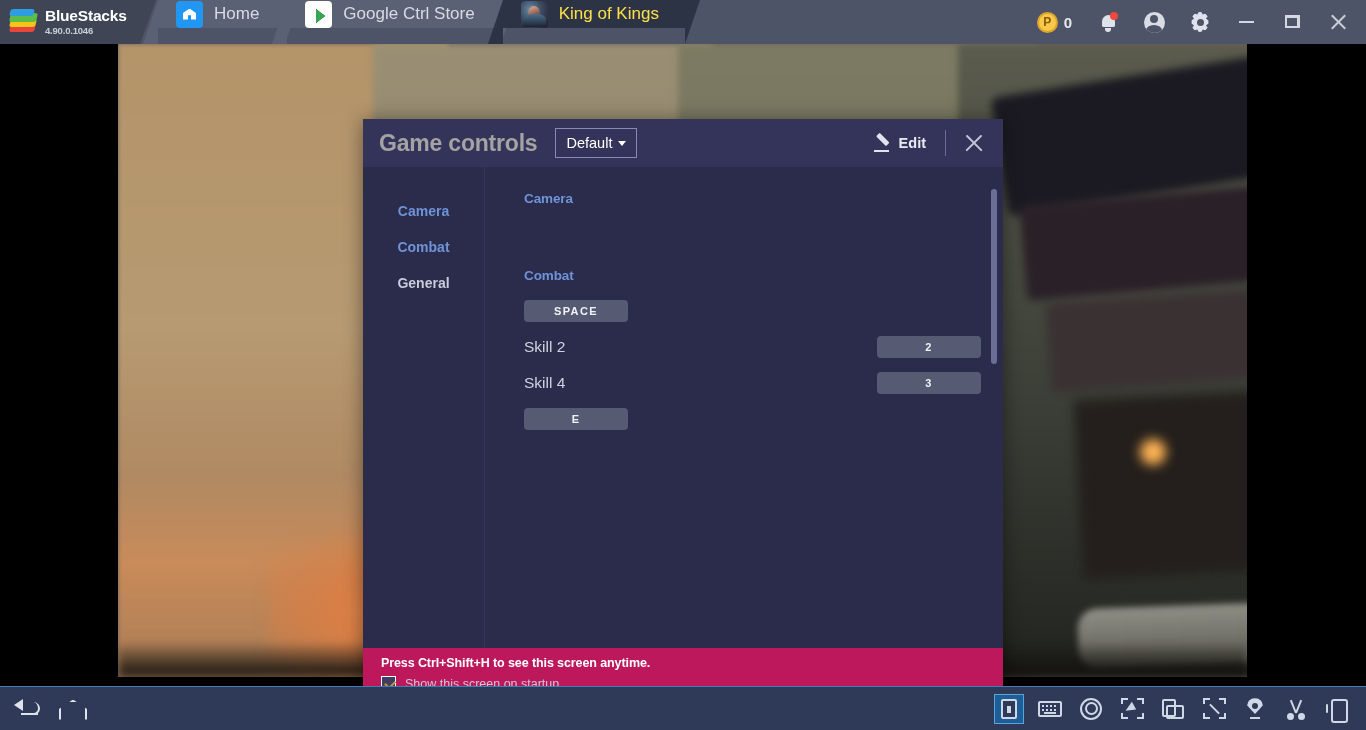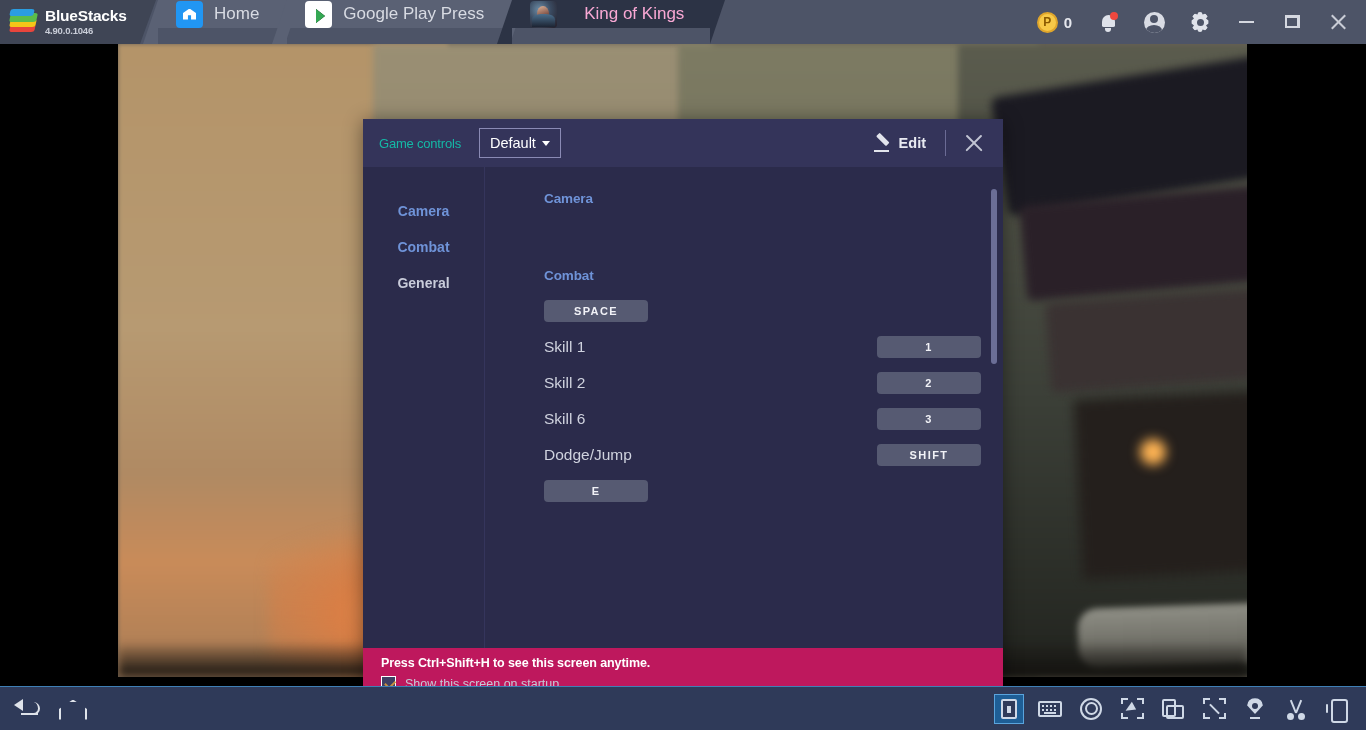--- a/index.html
+++ b/index.html
@@ -54,21 +54,21 @@
     border-bottom: 44px solid #5a6174; border-left: 15px solid transparent;
   }
   .tab::after {
     content:""; position:absolute; right:-15px; top:0; width:0; height:0;
     border-top: 44px solid #5a6174; border-right: 15px solid transparent;
   }
   .tab.active { background: #2c3345; }
   .tab.active::before { border-bottom-color: #2c3345; }
   .tab.active::after { border-top-color: #2c3345; }
   .tab-label { font-size: 17px; color: #d8dbe3; white-space: nowrap; }
-  .tab.active .tab-label { color: #f9a8d4; margin-left: 16px; }
+  .tab.active .tab-label { color: #fde047; }
   .tab-ico { width: 27px; height: 27px; border-radius: 4px; flex: 0 0 auto; position: relative; overflow: hidden; }
   .ico-home { background: #2196f3; display: flex; align-items: center; justify-content: center; }
   .ico-home::after {
     content:""; width: 13px; height: 11px; background: #fff;
     clip-path: polygon(50% 0%, 100% 42%, 100% 100%, 62% 100%, 62% 62%, 38% 62%, 38% 100%, 0 100%, 0 42%);
   }
   .ico-play { background: #ffffff; display:flex; align-items:center; justify-content:center; }
   .ico-play::before {
     content:""; position:absolute; top:5px; left:0; right:0; height:3px; background:#fff;
   }
@@ -189,21 +189,21 @@
     position: absolute; left: 363px; top: 75px; width: 640px; height: 580px;
     background: #2b2b4b; z-index: 20;
     display: flex; flex-direction: column;
     box-shadow: 0 2px 18px rgba(0,0,0,.45);
   }
   .dlg-head {
     height: 48px; flex: 0 0 48px;
     display: flex; align-items: center; padding: 0 14px 0 16px;
     background: #34345a;
   }
-  .dlg-title { color: #14b8a6; font-size: 13px; font-weight: normal; letter-spacing: -.2px; }
+  .dlg-title { color: #a3a3a3; font-size: 23px; font-weight: bold; letter-spacing: -.2px; }
   .profile-sel {
     margin-left: 18px; height: 30px; min-width: 82px;
     border: 1px solid #8a8ab4; background: #34345a;
     color: #ffffff; font-size: 14.5px;
     display: flex; align-items: center; justify-content: center; gap: 6px;
     padding: 0 10px; cursor: pointer;
   }
   .caret { width:0;height:0;border-left:4px solid transparent;border-right:4px solid transparent;border-top:5px solid #ffffff; }
   .head-right { margin-left: auto; display: flex; align-items: center; }
   .edit-btn { display:flex; align-items:center; gap:8px; cursor:pointer; padding: 4px 10px; }
@@ -217,21 +217,21 @@
   }
   .edit-lbl { color:#e8eaf1; font-size:14.5px; font-weight:bold; }
   .head-div { width:1px; height:26px; background:#6b6b95; margin: 0 13px 0 9px; }
   .dlg-x { width: 30px; height: 30px; position: relative; cursor: pointer; }
   .dlg-x::before,.dlg-x::after {
     content:""; position:absolute; left:4px; top:14px; width:22px; height:2.4px; background:#c2c5d4; border-radius:1px;
   }
   .dlg-x::before { transform: rotate(45deg); }
   .dlg-x::after { transform: rotate(-45deg); }
 
-  .dlg-body { flex: 1 1 auto; display: flex; overflow: hidden; position: relative; gap: 20px; }
+  .dlg-body { flex: 1 1 auto; display: flex; overflow: hidden; position: relative; }
   .dlg-nav {
     width: 122px; flex: 0 0 122px; padding-top: 26px;
     border-right: 1px solid #35355c;
     background: #2b2b4b;
   }
   .nav-item {
     height: 36px; display:flex; align-items:center; justify-content:center;
     font-size: 14px; font-weight: bold; cursor: pointer;
     color: #c9ccda;
   }
@@ -369,21 +369,21 @@
 
     <div class="tabs">
       <div class="tab">
         <div class="tab-ico ico-home"></div>
         <div class="tab-label">Home</div>
       </div>
       <div class="tab">
         <div class="tab-ico ico-play">
             <div class="play-tri"></div>
           </div>
-        <div class="tab-label">Google Play Press</div>
+        <div class="tab-label">Google Ctrl Store</div>
       </div>
       <div class="tab active">
         <div class="tab-ico ico-kok"></div>
         <div class="tab-label">King of Kings</div>
       </div>
     </div>
 
     <div class="tb-right">
       <div class="points">
         <div class="coin">P</div>
@@ -463,34 +463,26 @@
         <div class="dlg-content">
           <div class="sec-head first">Camera</div>
 
           <div class="gap"></div>
 
           <div class="sec-head">Combat</div>
           <div class="row">
             <div class="keycap">SPACE</div>
           </div>
           <div class="row">
-            <div class="row-lbl">Skill 1</div>
-            <div class="keycap">1</div>
-          </div>
-          <div class="row">
             <div class="row-lbl">Skill 2</div>
             <div class="keycap">2</div>
           </div>
           <div class="row">
-            <div class="row-lbl">Skill 6</div>
+            <div class="row-lbl">Skill 4</div>
             <div class="keycap">3</div>
-          </div>
-          <div class="row">
-            <div class="row-lbl">Dodge/Jump</div>
-            <div class="keycap">SHIFT</div>
           </div>
           <div class="row">
             <div class="keycap">E</div>
           </div>
 
           <div class="scrollbar">
             <div class="sb-thumb"></div>
           </div>
         </div>
       </div>

